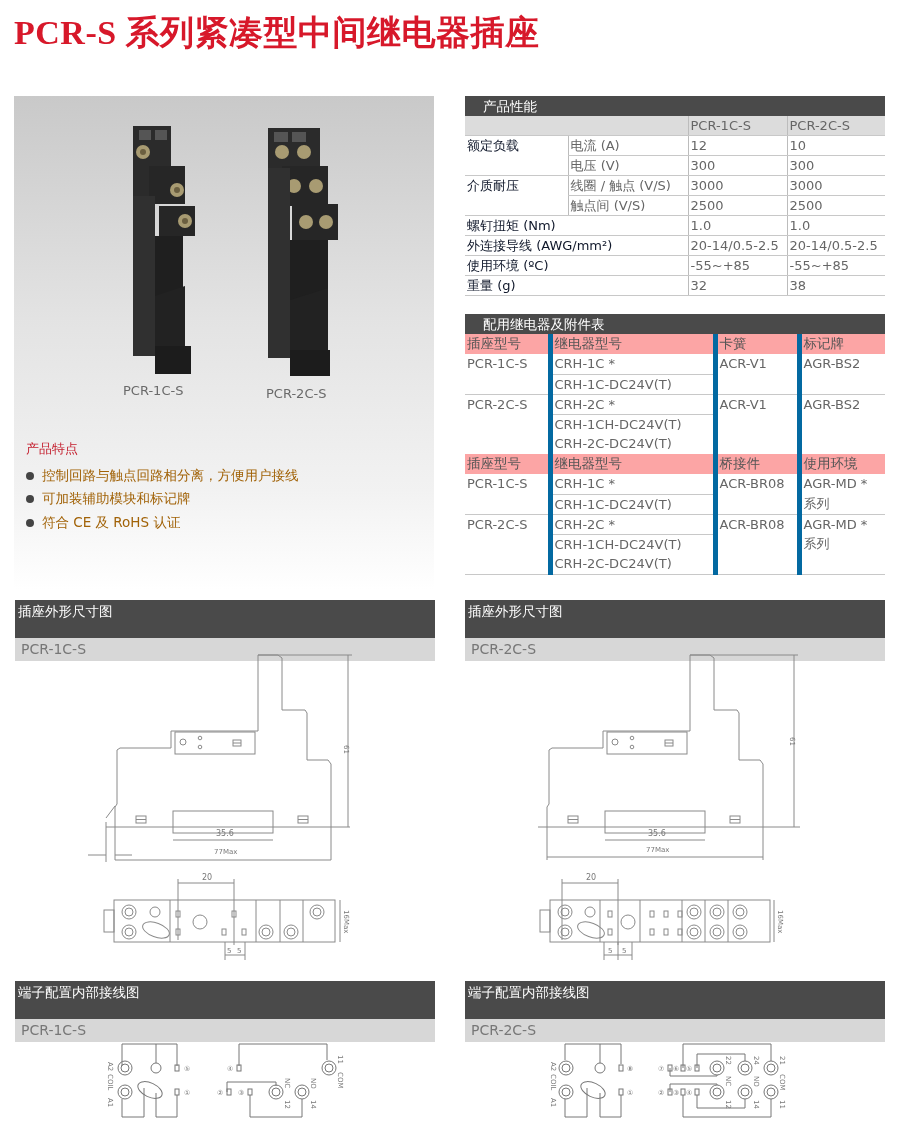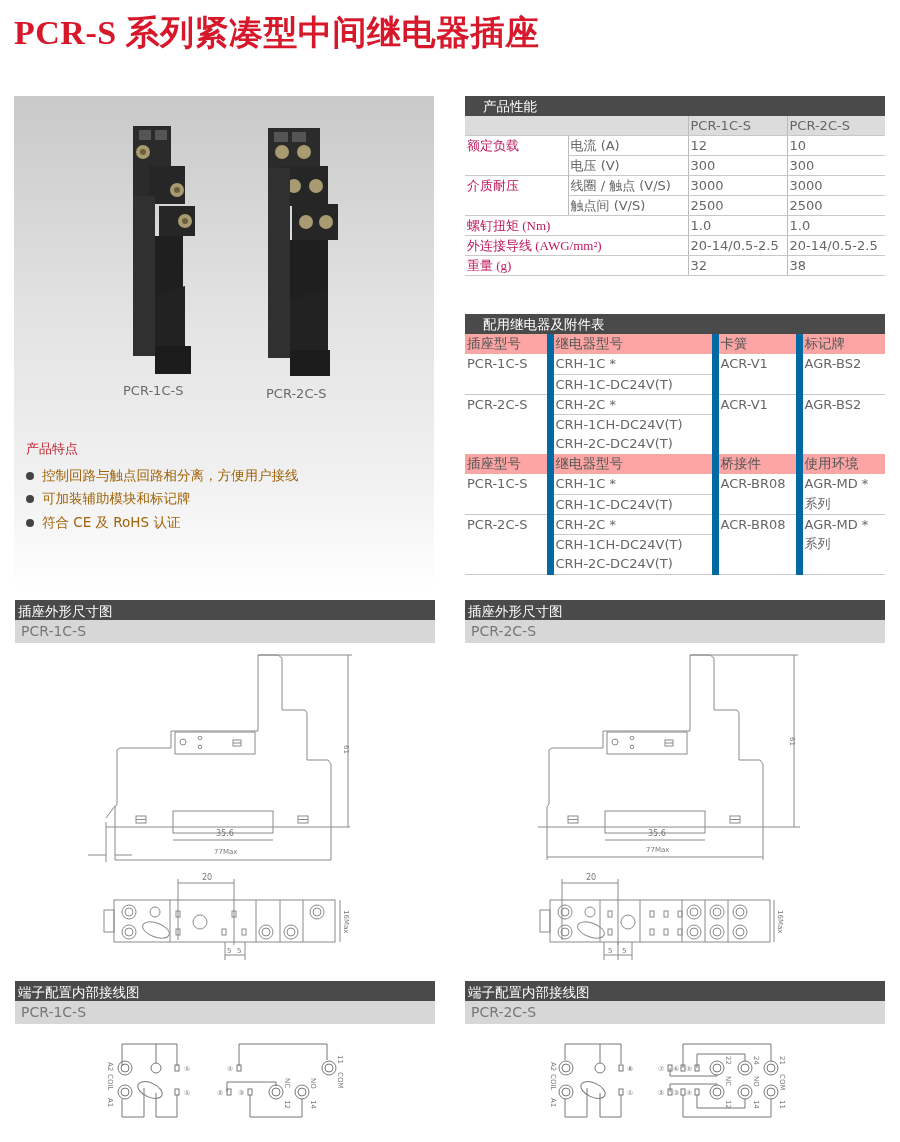--- a/index.html
+++ b/index.html
@@ -26,30 +26,30 @@
 
   
   .tbl-block { position: absolute; left: 465px; width: 420px; }
   .tbl-head { background: #4a4a4a; color: #fff; font-size: 13.5px; height: 20px; line-height: 20px; padding-left: 18px; }
   table { border-collapse: collapse; width: 420px; table-layout: fixed; }
   td { font-size: 13px; color: #666; height: 19.6px; padding: 0 2px; white-space: nowrap; vertical-align: top; line-height: 19px; }
   .perf tr.sub td { background: #dcdcdc; }
   .perf td { border-bottom: 1px solid #c8c8c8; }
   .perf td.vl { border-left: 1px solid #bcbcbc; }
   .perf td.nb { border-bottom: none; }
-  .perf td.name { color: #be185d; font-family: Liberation Serif, serif; }
+  .perf td.name { color: #0f172a; }
 
   .acc td { height: 20px; }
   .acc tr.hdr td { background: #fca5a5; color: #555; font-size: 13.5px; }
-  .acc td.vl { border-left: 7px solid #0369a1; }
+  .acc td.vl { border-left: 5px solid #0369a1; }
   .acc td.bb { border-bottom: 1px solid #c8c8c8; }
 
   
   .sec { position: absolute; width: 420px; }
-  .sec-title { background: #4a4a4a; color: #fff; font-size: 13.5px; height: 20px; line-height: 22px; padding-left: 3px; }
+  .sec-title { background: #4a4a4a; color: #fff; font-size: 13.5px; height: 38px; line-height: 22px; padding-left: 3px; }
   .sec-sub { background: #d7d7d7; color: #777; font-size: 14px; height: 23px; line-height: 23px; padding-left: 6px; }
 
   svg { position: absolute; }
   .ln { stroke: #8a8a8a; stroke-width: 1; fill: none; }
   .lnd { stroke: #777; stroke-width: 1; fill: none; }
   .txt { font-family: "DejaVu Sans", sans-serif; fill: #777; }
 </style>
 </head>
 <body>
 
@@ -153,20 +153,25 @@
     </tr>
     <tr>
       <td class="name" colspan="2">螺钉扭矩 (Nm)</td>
       <td class="vl">1.0</td>
       <td class="vl">1.0</td>
     </tr>
     <tr>
       <td class="name" colspan="2">外连接导线 (AWG/mm²)</td>
       <td class="vl">20-14/0.5-2.5</td>
       <td class="vl">20-14/0.5-2.5</td>
+    </tr>
+    <tr>
+      <td class="name" colspan="2">使用环境 (ºC)</td>
+      <td class="vl">-55~+85</td>
+      <td class="vl">-55~+85</td>
     </tr>
     <tr>
       <td class="name" colspan="2">重量 (g)</td>
       <td class="vl">32</td>
       <td class="vl">38</td>
     </tr>
   </tbody>
     </table>
 </div>
 

